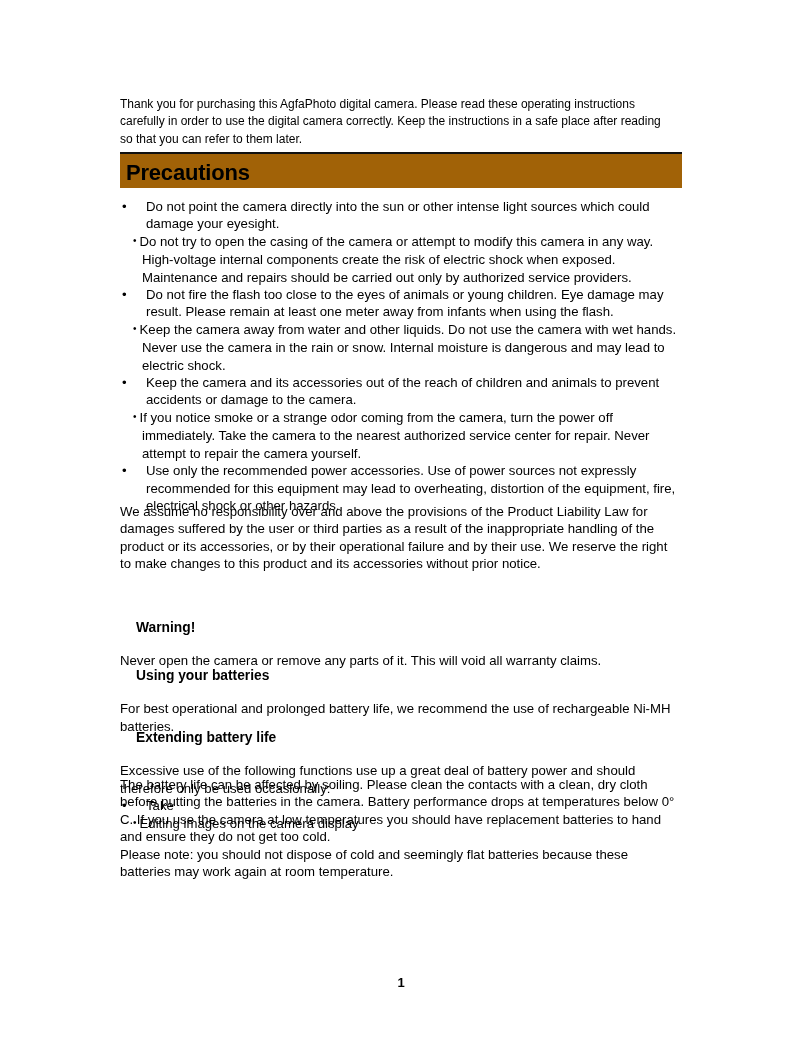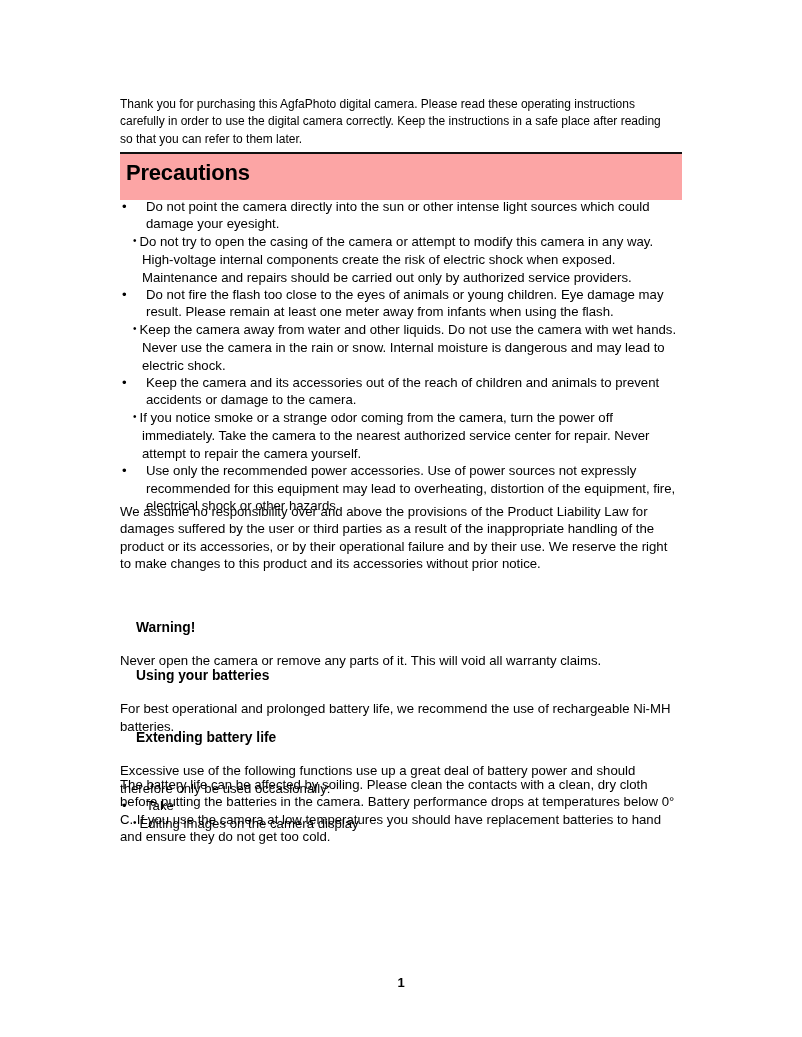--- a/index.html
+++ b/index.html
@@ -28,22 +28,22 @@
     left: 0;
     width: 550px;
     font-size: 12px;
     line-height: 17.4px;
   }
   .banner {
     position: absolute;
     top: 152px;
     left: 0;
     width: 562px;
-    height: 48px;
-    background: #fca5a5;
+    height: 36px;
+    background: #a16207;
     border-top: 2.5px solid #111111;
     box-sizing: border-box;
   }
   .banner-title {
     position: absolute;
     left: 6px;
     top: 6px;
     font-size: 22px;
     font-weight: bold;
     letter-spacing: -0.2px;
@@ -175,17 +175,18 @@
         <div class="li wide">
           <span class="bullet">•</span>
           <span class="txt">Take</span>
         </div>
         <div class="li narrow"><span class="bullet">•</span><span class="txt">Editing images on the camera display</span></div>
       </div>
   </div>
 
   <div class="section" style="top:776px;">
     <p class="body-text w-full">The battery life can be affected by soiling. Please clean the contacts with a clean, dry cloth before putting the batteries in the camera. Battery performance drops at temperatures below 0° C. If you use the camera at low temperatures you should have replacement batteries to hand and ensure they do not get too cold.</p>
+    <p class="body-text w-full">Please note: you should not dispose of cold and seemingly flat batteries because these batteries may work again at room temperature.</p>
   </div>
 
   <div class="page-number">1</div>
 
 </div>
 
 </body></html>

